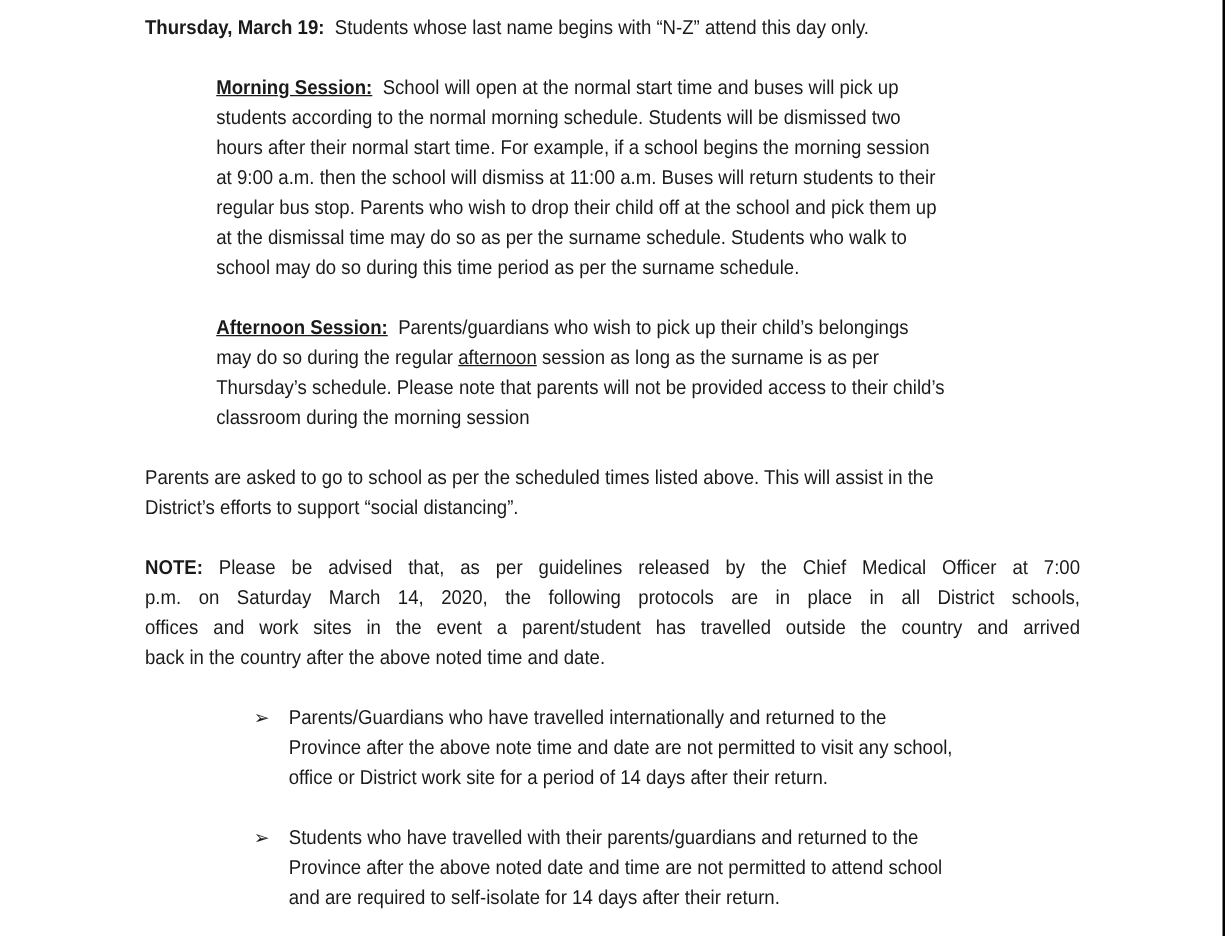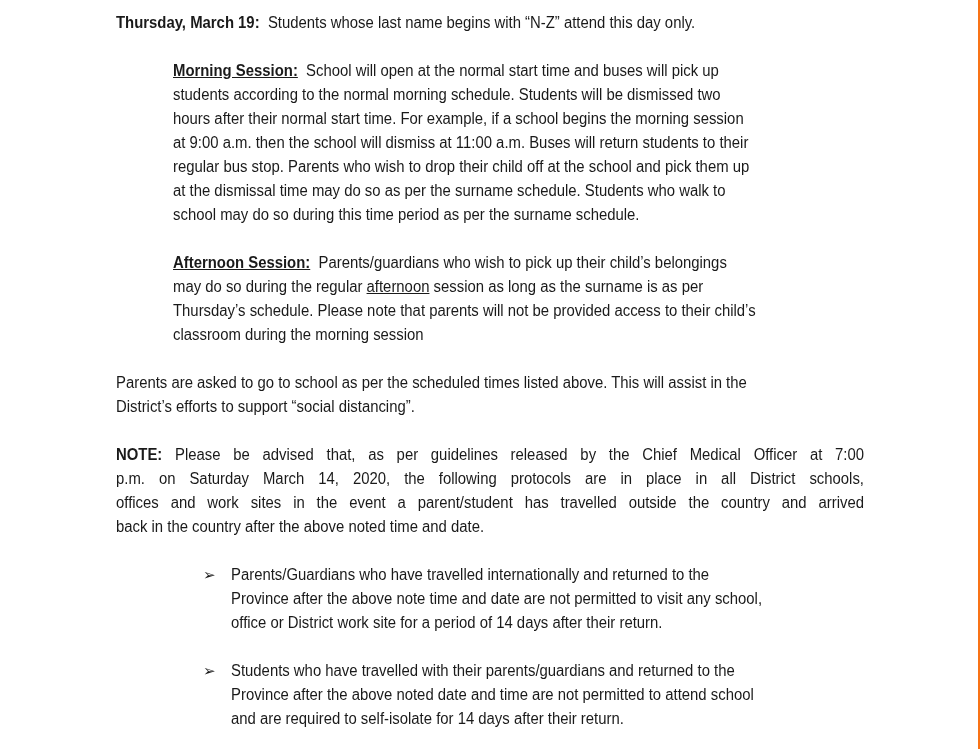--- a/index.html
+++ b/index.html
@@ -3,21 +3,21 @@
 <meta charset="utf-8">
 <style>
   html, body { margin: 0; padding: 0; }
   body {
     width: 980px; height: 749px; overflow: hidden; background: #ffffff;
     font-family: "Liberation Sans", sans-serif; color: #1a1a1a;
     position: relative;
   }
   .page {
     position: absolute; left: 0; top: 0; width: 978px; height: 749px;
-    background: #ffffff; border-right: 2px solid #f97316;
+    background: #ffffff; border-right: 2px solid #000000;
   }
   .p {
     position: absolute; font-size: 16px; line-height: 24px; margin: 0;
     transform-origin: left top;
   }
   .b { font-weight: bold; }
   .u { text-decoration: underline; }
   .line { white-space: nowrap; display: block; }
   .just { text-align: justify; text-align-last: justify; display: block; white-space: normal; }
   .bullet { position: absolute; font-size: 15px; line-height: 24px; }

